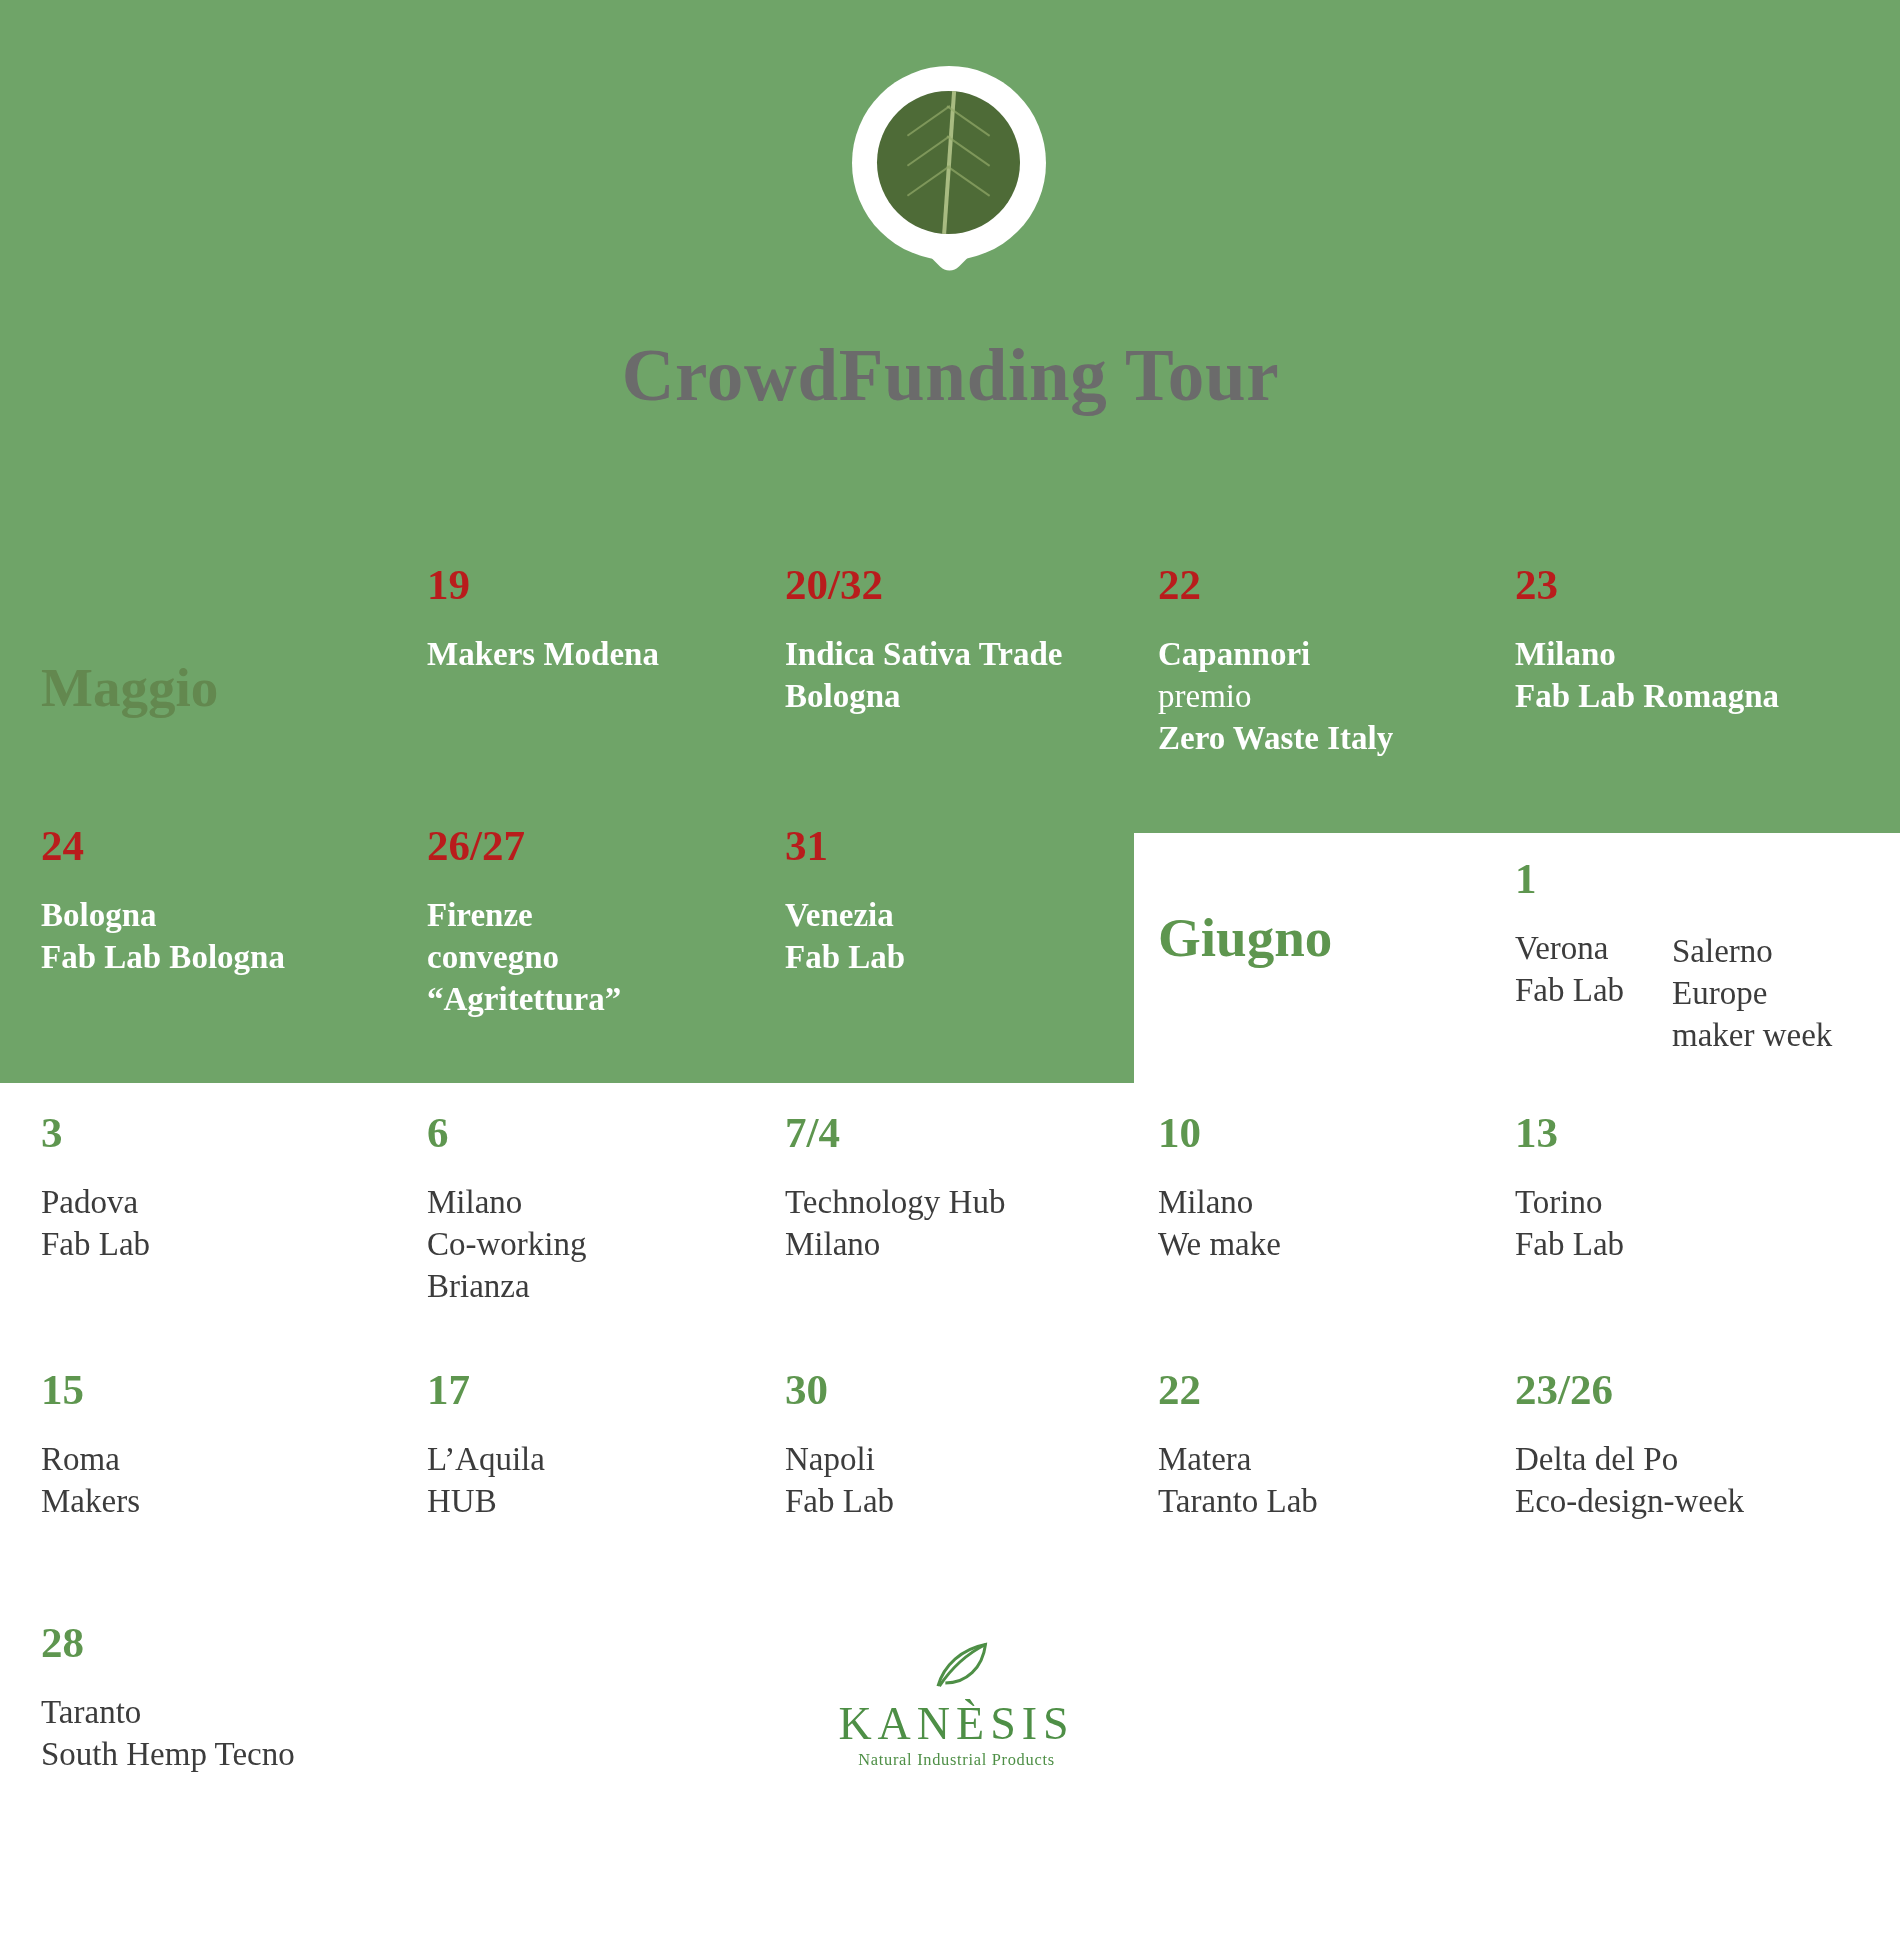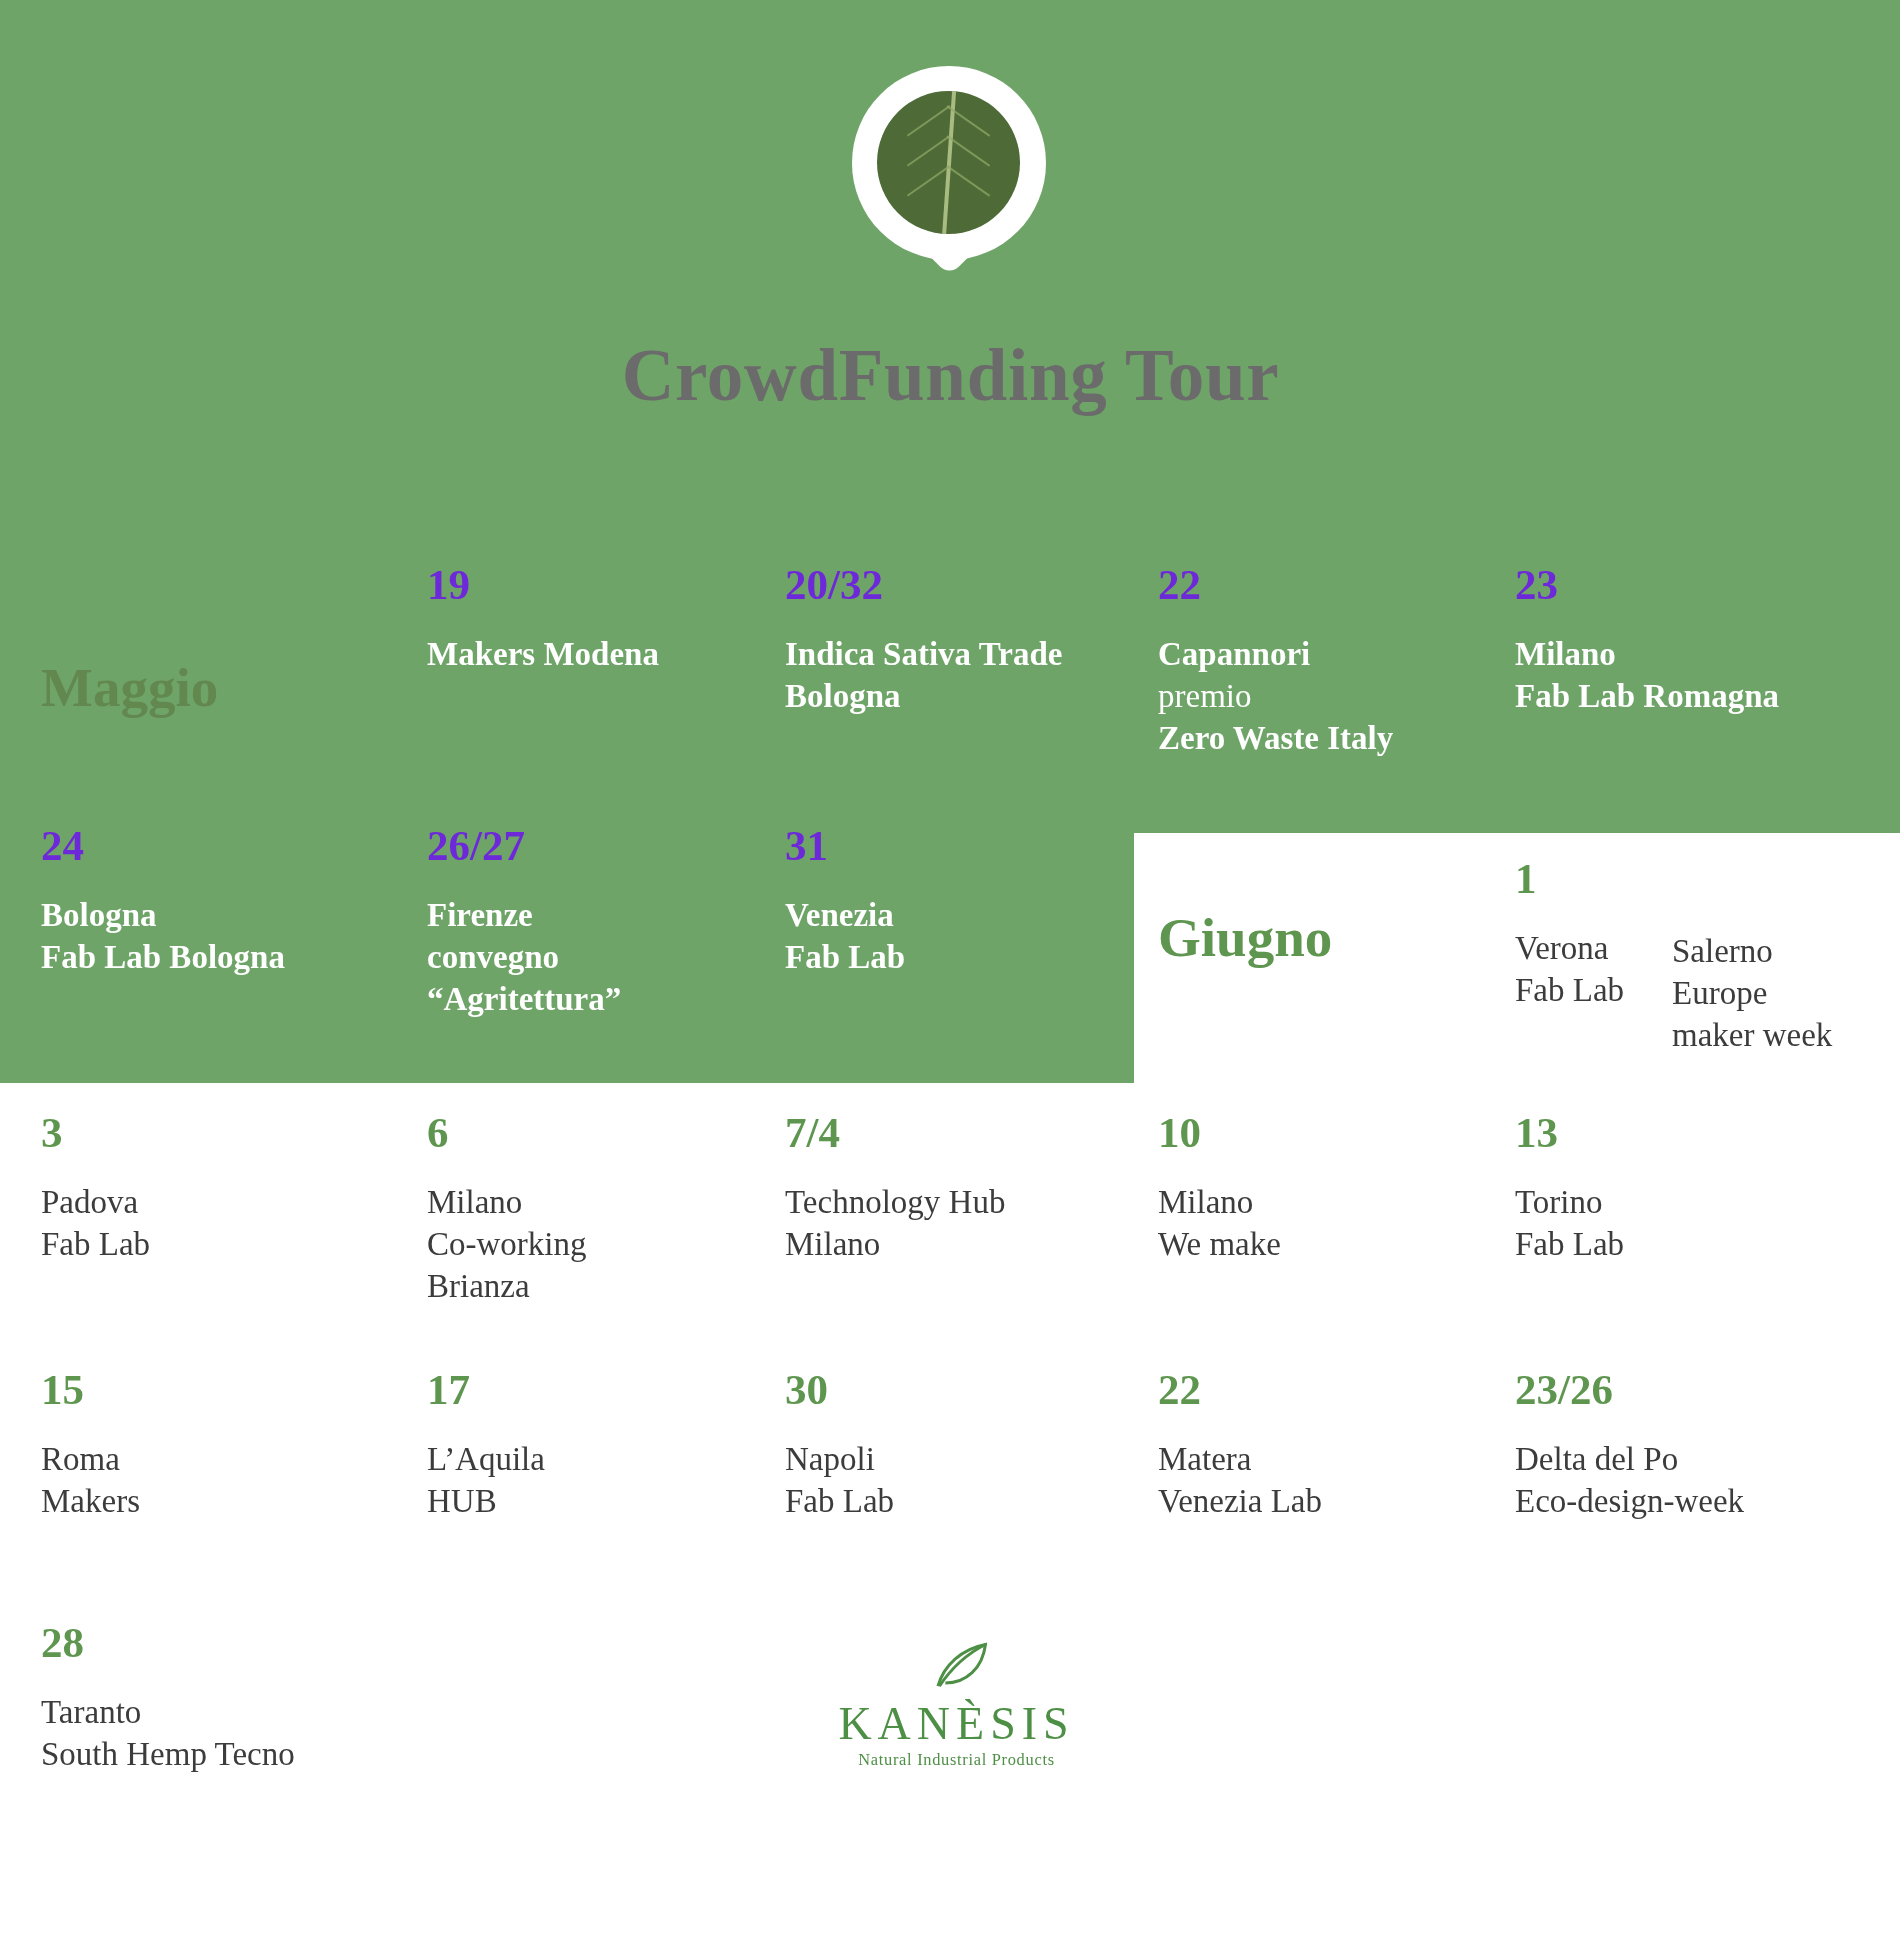--- a/index.html
+++ b/index.html
@@ -102,21 +102,21 @@
 
   .cell { position: absolute; }
 
   .daynum {
     font-size: 43px;
     font-weight: bold;
     line-height: 1.0;
     margin-bottom: 27px;
     font-family: "Liberation Serif", serif;
   }
-  .daynum.on-green { color: #6d28d9; }
+  .daynum.on-green { color: #b91c1c; }
   .daynum.on-white { color: #5e964f; }
 
   .line {
     font-size: 33px;
     line-height: 1.28;
     font-weight: bold;
     font-family: "Liberation Serif", serif;
   }
   .line.on-green { color: #ffffff; }
   .line.on-white { color: #3c3c3c; }
@@ -280,21 +280,21 @@
     <div class="line on-white thin">HUB</div>
   </div>
   <div class="cell col2" style="top:1368px;">
     <div class="daynum on-white">30</div>
     <div class="line on-white thin">Napoli</div>
     <div class="line on-white thin">Fab Lab</div>
   </div>
   <div class="cell col3" style="top:1368px;">
     <div class="daynum on-white">22</div>
     <div class="line on-white thin">Matera</div>
-    <div class="line on-white thin">Venezia Lab</div>
+    <div class="line on-white thin">Taranto Lab</div>
   </div>
   <div class="cell col4" style="top:1368px;">
     <div class="daynum on-white">23/26</div>
     <div class="line on-white thin">Delta del Po</div>
     <div class="line on-white thin">Eco-design-week</div>
   </div>
 
   <div class="cell col0" style="top:1621px;">
     <div class="daynum on-white">28</div>
     <div class="line on-white thin">Taranto</div>

